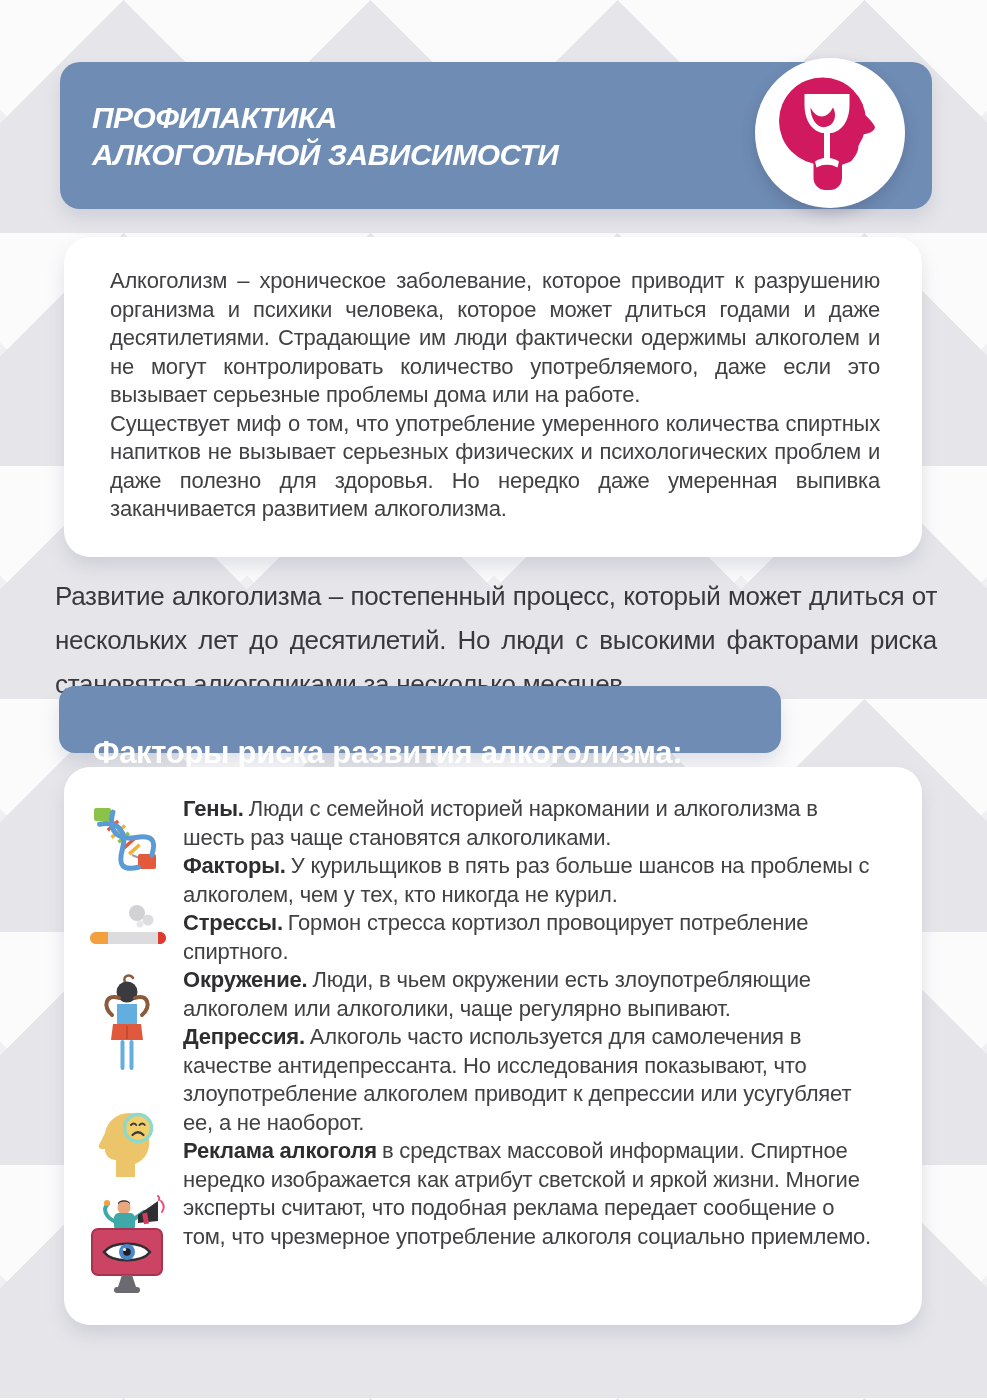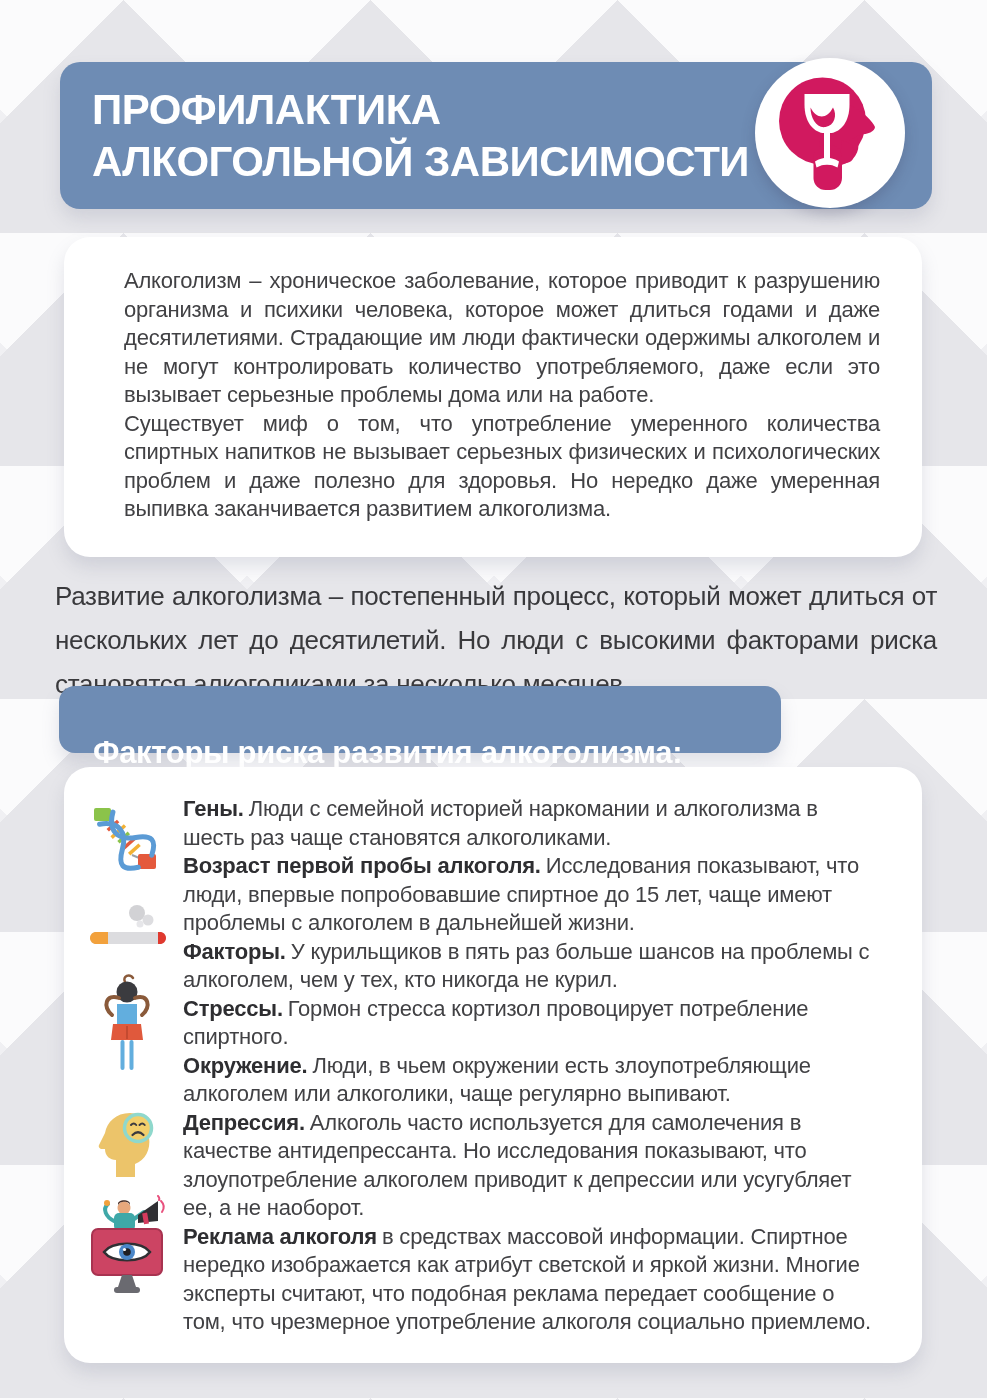--- a/index.html
+++ b/index.html
@@ -14,34 +14,34 @@
   }
   .shadow{box-shadow:0 10px 18px rgba(120,125,150,.20);}
 
   
   .header-bar{
     position:absolute;left:60px;top:62px;width:872px;height:147px;
     background:#6e8cb4;border-radius:20px;
   }
   .header-title{
     position:absolute;left:32px;top:50%;transform:translateY(-50%);
-    color:#ffffff;font-weight:bold;font-size:42px;line-height:1.25;
-    letter-spacing:-0.5px;white-space:nowrap;
+    color:#ffffff;font-weight:bold;font-size:30px;line-height:1.25;
+    letter-spacing:-0.5px;white-space:nowrap;font-style:italic;
   }
   .header-badge{
     position:absolute;left:755px;top:58px;width:150px;height:150px;border-radius:50%;
     background:#ffffff;box-shadow:0 6px 14px rgba(60,60,90,.25);
   }
   .header-badge svg{position:absolute;left:0;top:0;}
 
   
   .card{background:#ffffff;border-radius:26px;position:absolute;}
   .intro-card{left:64px;top:237px;width:858px;min-height:320px;padding:0;}
   .intro-text{
-    padding:30px 42px 28px 60px;color:#414144;font-size:22px;line-height:28.5px;
+    padding:30px 42px 28px 46px;color:#414144;font-size:22px;line-height:28.5px;
     letter-spacing:-0.2px;text-align:justify;
   }
   .intro-text p{margin:0;}
 
   
   .lead{
     position:absolute;left:55px;top:574px;width:882px;
     color:#39393c;font-weight:normal;font-size:26px;line-height:44px;
     letter-spacing:-0.3px;text-align:justify;margin:0;
   }
@@ -181,21 +181,20 @@
         <circle cx="39" cy="57" r="8" fill="#4a86c8"></circle>
         <circle cx="39" cy="57" r="3.8" fill="#1f1f23"></circle>
         <circle cx="36.5" cy="54.5" r="1.6" fill="#ffffff"></circle>
         <path d="M34,80 H44 L48,92 H30 Z" fill="#6a6a70"></path>
         <rect x="26" y="92" width="26" height="6" rx="3" fill="#6a6a70"></rect>
       </svg>
     </div>
 
     <div class="factors-text">
       <p><b class="term">Гены.</b><span>Люди с семейной историей наркомании и алкоголизма в шесть раз чаще становятся алкоголиками.</span></p>
-      <p><b class="term">Возраст первой пробы алкоголя.</b><span>Исследования показывают, что люди, впервые попробовавшие спиртное до 15 лет, чаще имеют проблемы с алкоголем в дальнейшей жизни.</span></p>
       <p><b class="term">Факторы.</b><span>У курильщиков в пять раз больше шансов на проблемы с алкоголем, чем у тех, кто никогда не курил.</span></p>
       <p><b class="term">Стрессы.</b><span>Гормон стресса кортизол провоцирует потребление спиртного.</span></p>
       <p><b class="term">Окружение.</b><span>Люди, в чьем окружении есть злоупотребляющие алкоголем или алкоголики, чаще регулярно выпивают.</span></p>
       <p><b class="term">Депрессия.</b><span>Алкоголь часто используется для самолечения в качестве антидепрессанта. Но исследования показывают, что злоупотребление алкоголем приводит к депрессии или усугубляет ее, а не наоборот.</span></p>
       <p><b class="term">Реклама алкоголя</b><span>в средствах массовой информации. Спиртное нередко изображается как атрибут светской и яркой жизни. Многие эксперты считают, что подобная реклама передает сообщение о том, что чрезмерное употребление алкоголя социально приемлемо.</span></p>
     </div>
   </div>
 
 </div>
 

